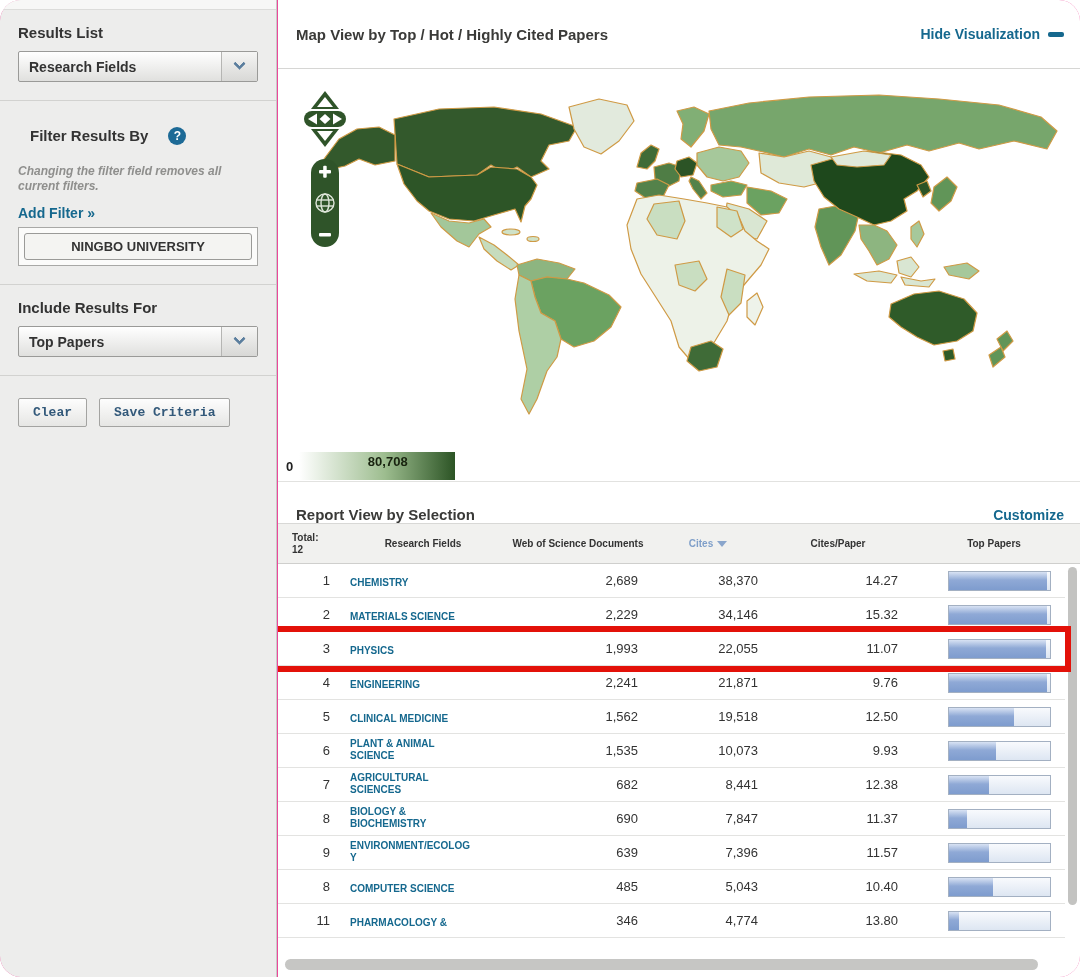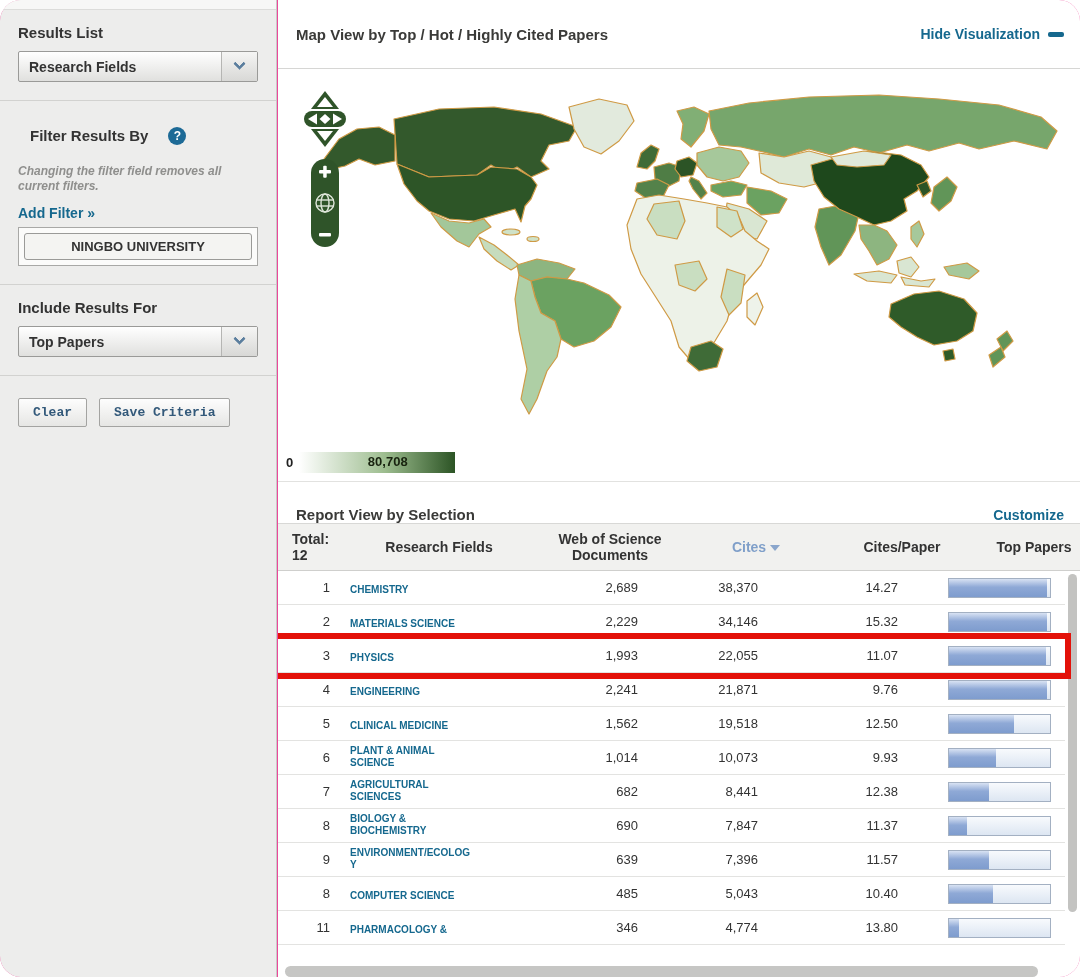--- a/index.html
+++ b/index.html
@@ -46,31 +46,31 @@
   .panel-title { font-size:15px; font-weight:bold; color:#3a3a38; }
   .link { color:#15688e; font-weight:bold; font-size:14px; text-decoration:none; cursor:pointer; }
   .hide-link { display:flex; align-items:center; gap:8px; }
   .minus-glyph { width:16px; height:5px; background:#15688e; border-radius:2px; }
 
   .map-area { position:relative; height:412px; background:#fff; overflow:hidden; }
   .map-svg { position:absolute; left:0; top:0; }
   .map-controls { position:absolute; left:24px; top:22px; width:46px; }
   .scalebar { position:absolute; left:8px; top:383px; display:flex; align-items:center; gap:6px; }
   .scale-min { font-size:13px; color:#222; font-weight:bold; }
-  .scale-grad { position:relative; width:156px; height:21px;
+  .scale-grad { position:relative; width:156px; height:28px;
                 background:linear-gradient(to right,#ffffff,#9dbd8f 55%,#2c5425); }
   .scale-max { position:absolute; left:44%; top:2px; font-size:13px; color:#18230f; font-weight:bold; }
 
   .report-header { height:43px; border-top:1px solid #e2e2e0; border-bottom:1px solid #d8d8d6;
                    display:flex; align-items:flex-end; justify-content:space-between;
                    padding:0 16px 0 18px; }
 
   .grid-cols { display:grid; grid-template-columns:60px 170px 140px 120px 140px 1fr; }
-  .thead { height:47px; background:#f1f1ef; border-bottom:1px solid #cfcfcd;
-           align-items:center; font-size:14px; font-weight:bold; color:#333;gap:16px; }
+  .thead { height:40px; background:#f1f1ef; border-bottom:1px solid #cfcfcd;
+           align-items:center; font-size:10px; font-weight:bold; color:#333; }
   .th { text-align:center; line-height:1.15; }
   .th-total { text-align:left; padding-left:14px; }
   .th-cites { color:#7f9fc9; cursor:pointer; }
   .sort-tri { display:inline-block; width:0; height:0; border-left:5px solid transparent;
               border-right:5px solid transparent; border-top:6px solid #8aa6cc;
               margin-left:4px; vertical-align:middle; }
 
   .rows-wrap { position:relative; height:393px; overflow:hidden; }
   .rows { width:787px; }
   .row { align-items:center; border-bottom:1px solid #e3e3e1; background:#fff;
@@ -317,21 +317,21 @@
     <div class="cell-bar">
       <div class="bar-track">
         <div class="bar-fill" style="width: 64%;"></div>
       </div>
     </div>
   </div>
 
   <div class="grid-cols row">
     <div class="cell-rank">6</div>
     <div class="cell-field"><a class="field-link">PLANT &amp; ANIMAL SCIENCE</a></div>
-    <div class="cell-num">1,014</div>
+    <div class="cell-num">1,535</div>
     <div class="cell-num">10,073</div>
     <div class="cell-num">9.93</div>
     <div class="cell-bar">
       <div class="bar-track">
         <div class="bar-fill" style="width: 47%;"></div>
       </div>
     </div>
   </div>
 
   <div class="grid-cols row">

